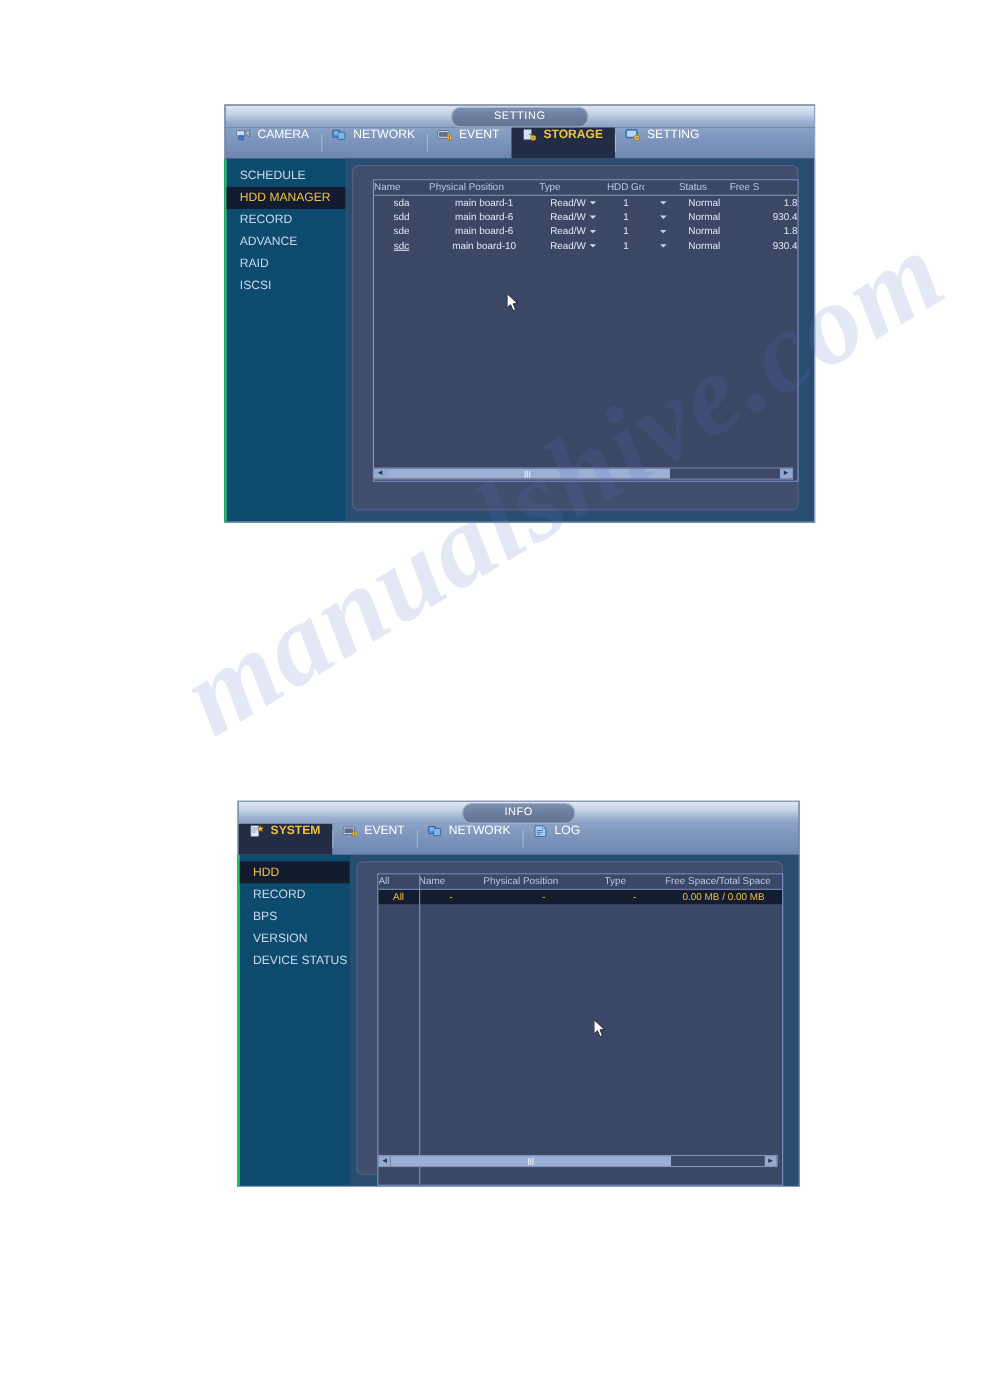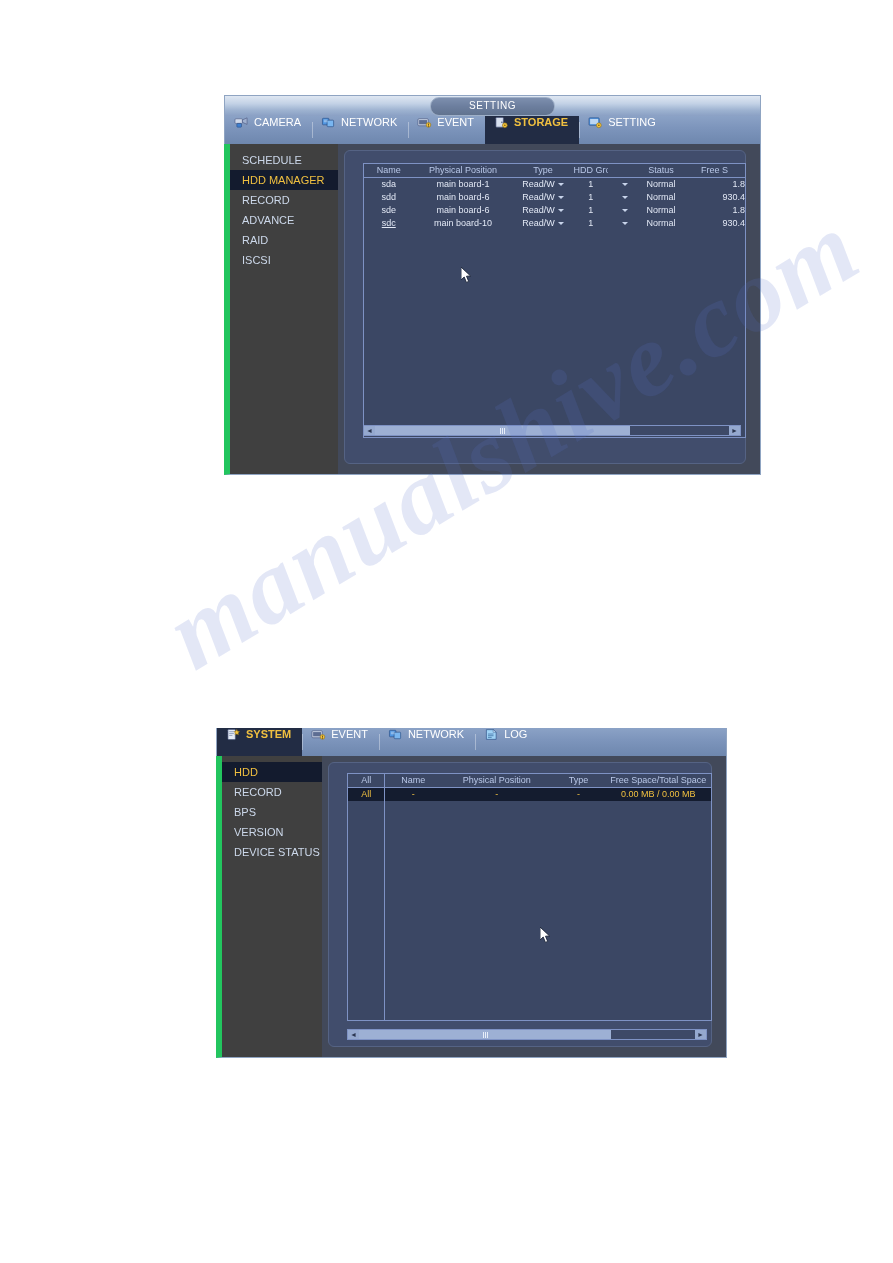--- a/index.html
+++ b/index.html
@@ -104,22 +104,22 @@
   .tab.active::before { display: none; }
   .tab-icon {
     width: 15px; height: 13px;
     flex: 0 0 auto;
     display: block;
   }
 
   
   .win-body {
     display: flex;
-    background: #404040;
-    border-left: 6px solid #22c55e;
+    background: #0c4a6e;
+    border-left: 2px solid #22c55e;
     border-right: 1px solid #8fa4c2;
     border-bottom: 1px solid #8fa4c2;
   }
   .sidebar {
     flex: 0 0 auto;
     padding: 6px 0 0 0;
     box-sizing: border-box;
   }
   .side-item {
     color: #ccd8ea;
@@ -161,21 +161,20 @@
     display: flex;
     border-bottom: 1px solid #7e92c4;
     background: #3b4764;
     height: 13px;
     align-items: center;
   }
   .dt-head .cell {
     color: #b9c8e8;
     font-size: 9px;
     line-height: 11px;
-    text-align: center;
     white-space: nowrap;
     overflow: hidden;
   }
   .dt-row {
     display: flex;
     align-items: center;
     height: 13px;
   }
   .dt-row .cell {
     color: #e2e8f5;
@@ -265,21 +264,21 @@
     pointer-events: none;
   }
 </style>
 </head>
 <body>
 
 <div class="watermark">
   <div class="wm-text wm-main">manualshive.com</div>
 </div>
 
-<div class="dvr-window" id="win-setting" style="left:204px; top:95px; width:537px;margin-left:20px;">
+<div class="dvr-window" id="win-setting" style="left:204px; top:95px; width:537px;">
 
   <div class="win-titlebar">
     <div class="win-title-pill">SETTING</div>
   </div>
 
   <div class="win-tabs" id="setting-tabs">
       <div class="tab">
         <svg class="tab-icon" viewBox="0 0 16 14">
           <rect x="1" y="3" width="8" height="5" rx="1" fill="#cfd9ea" stroke="#46527a" stroke-width="0.6"></rect>
           <polygon points="9,4.2 14,2 14,9 9,6.8" fill="#9fb0cf" stroke="#46527a" stroke-width="0.6"></polygon>
@@ -406,20 +405,23 @@
 </div>
 
 <div class="cursor" style="left:461px; top:267px;">
   <svg width="12" height="18" viewBox="0 0 12 18">
     <polygon points="0,0 0,13 3.2,10 5.4,15.4 7.7,14.4 5.5,9.2 9.6,9" fill="#ffffff" stroke="#1b2438" stroke-width="0.9"></polygon>
   </svg>
 </div>
 
 <div class="dvr-window" id="win-info" style="left:216px; top:728px; width:511px;">
 
+  <div class="win-titlebar">
+    <div class="win-title-pill">INFO</div>
+  </div>
 
   <div class="win-tabs" id="info-tabs">
       <div class="tab active">
         <svg class="tab-icon" viewBox="0 0 16 14">
           <rect x="2" y="1.5" width="8" height="11" rx="0.8" fill="#e4ebf6" stroke="#46527a" stroke-width="0.7"></rect>
           <path d="M3.4 4 h5 M3.4 6 h5 M3.4 8 h3.4" stroke="#6a7ba0" stroke-width="0.7"></path>
           <path d="M11.5 1.6 l0.9 1.9 2.1 0.3 -1.5 1.5 0.4 2.1 -1.9 -1 -1.9 1 0.4 -2.1 -1.5 -1.5 2.1 -0.3 z" fill="#f2c23c" stroke="#8a6a14" stroke-width="0.5"></path>
         </svg>
         <span>SYSTEM</span>
       </div>
@@ -456,21 +458,21 @@
         <div class="side-item active">HDD</div>
         <div class="side-item">RECORD</div>
         <div class="side-item">BPS</div>
         <div class="side-item">VERSION</div>
         <div class="side-item">DEVICE STATUS</div>
       </div>
 
     <div class="content-panel">
       <div class="inner-panel" style="left:6px; top:6px; right:14px; bottom:10px;">
 
-        <div class="dtable" id="info-table" style="left: 18px; top: 10px; right: -1px; height: 248px; position: absolute;">
+        <div class="dtable" id="info-table" style="left: 18px; top: 10px; right: -1px; height: 284px; position: absolute;">
           <div class="dt-head" id="info-thead">
               <div class="cell" style="flex: 0 0 10%;">All</div>
               <div class="cell" style="flex: 0 0 16%;">Name</div>
               <div class="cell" style="flex: 0 0 30%;">Physical Position</div>
               <div class="cell" style="flex: 0 0 15%;">Type</div>
               <div class="cell" style="flex: 0 0 29%;">Free Space/Total Space</div>
             </div>
           <div id="info-tbody">
               <div class="dt-row sel">
                 <div class="cell" style="flex: 0 0 10%;">All</div>

